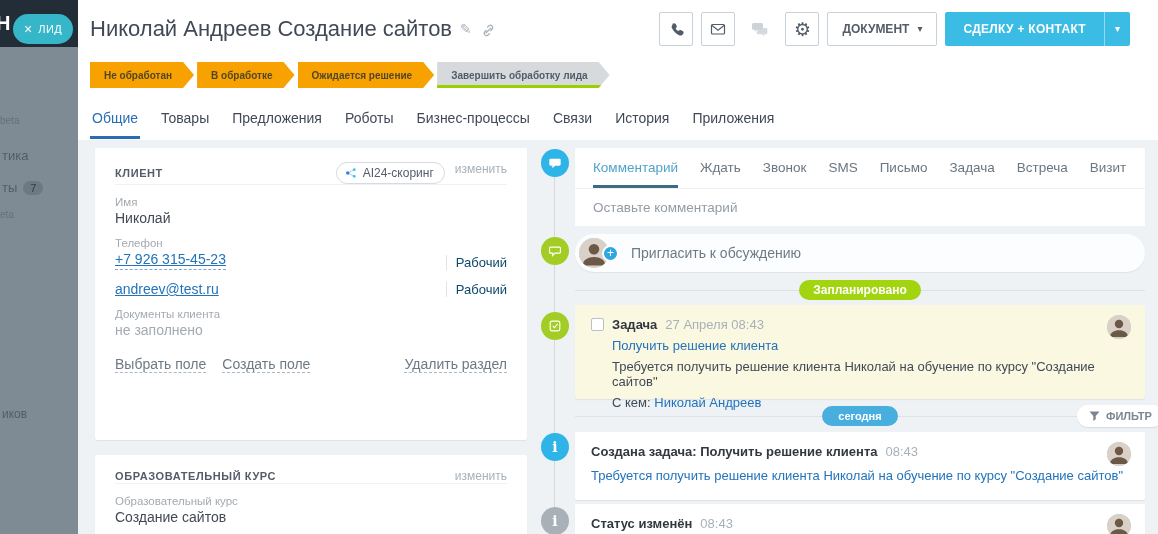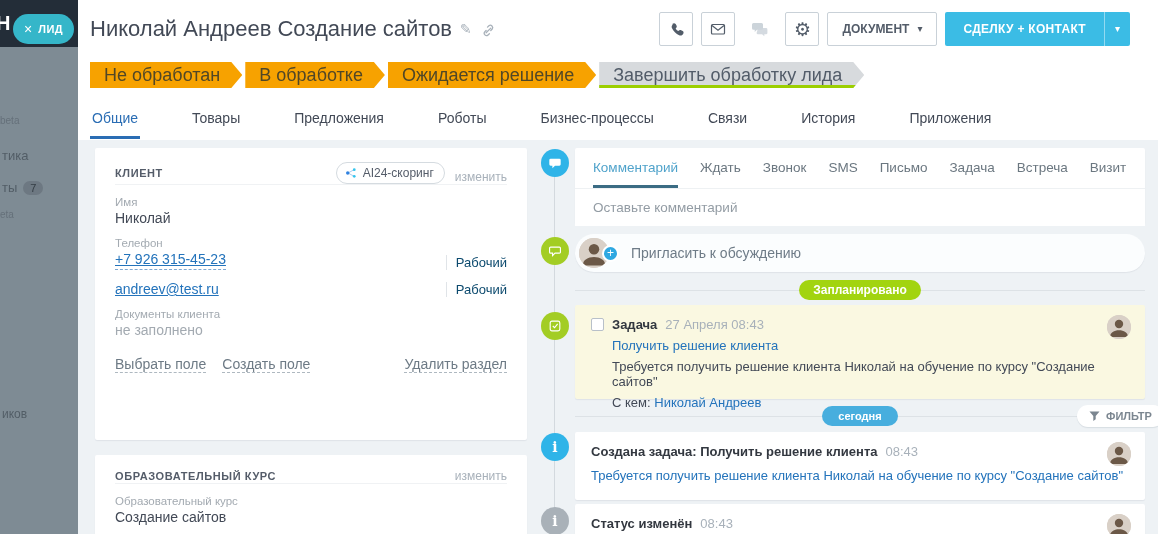--- a/index.html
+++ b/index.html
@@ -6,21 +6,21 @@
   html,body { width:1158px; height:534px; overflow:hidden; }
   body { font-family:"Liberation Sans","DejaVu Sans",sans-serif; background:#eef2f5; position:relative; }
 
   
   .sidebar { position:absolute; left:0; top:0; width:78px; height:534px; background:#7e8b94; overflow:hidden; }
   .sidebar-top { position:absolute; left:0; top:0; width:78px; height:47px; background:#232d38; }
   .logo-frag { position:absolute; left:-4px; top:12px; color:#fff; font-size:20px; font-weight:bold; }
   .lead-pill { position:absolute; left:13px; top:14px; height:30px; min-width:58px; background:#35b6c9; border-radius:15px;
                display:flex; align-items:center; gap:6px; padding:0 11px; z-index:5; cursor:pointer; }
   .lead-pill .x { color:#fff; font-size:14px; line-height:1; }
-  .lead-pill .lbl { color:#fff; font-size:11px; font-weight:bold; letter-spacing:.5px; }
+  .lead-pill .lbl { color:#fff; font-size:11px; font-weight:normal; letter-spacing:.5px; }
   .side-frag { position:absolute; color:#525d66; font-size:13px; white-space:nowrap; }
   .side-frag.small { font-size:10px; color:#65707a; }
   .side-badge { display:inline-block; background:#6d7882; color:#333c44; border-radius:9px; padding:1px 7px; font-size:11px; margin-left:6px; }
 
   
   .panel { position:absolute; left:78px; top:0; width:1080px; height:534px; background:#eef2f5; }
   .panel-header { position:absolute; left:0; top:0; width:100%; height:140px; background:#fff; }
 
   .page-title-row { position:absolute; left:12px; top:16px; display:flex; align-items:center; gap:8px; }
   .page-title { font-size:22px; color:#424956; font-weight:400; }
@@ -34,38 +34,38 @@
   .gear-glyph { font-size:19px; line-height:1; }
   .btn-outline { height:34px; border:1px solid #c9d1d8; border-radius:2px; background:#fff; padding:0 14px;
                  display:flex; align-items:center; gap:8px; font-size:12px; font-weight:bold; color:#535c69; cursor:pointer; }
   .btn-primary { height:34px; background:#3bbce5; border-radius:2px; display:flex; align-items:stretch; cursor:pointer; }
   .btn-primary .main { display:flex; align-items:center; padding:0 18px; color:#fff; font-size:12px; font-weight:bold; letter-spacing:.3px; }
   .btn-primary .split { display:flex; align-items:center; padding:0 10px; border-left:1px solid rgba(255,255,255,.45); color:#fff; font-size:10px; }
   .caret { font-size:10px; color:inherit; line-height:1; }
 
   
   .pipeline { position:absolute; left:12px; top:62px; display:flex; }
-  .stage { height:26px; display:flex; align-items:center; padding:0 22px 0 14px; margin-right:3px; font-size:18px; font-weight:normal;
+  .stage { height:26px; display:flex; align-items:center; padding:0 22px 0 14px; margin-right:3px; font-size:10px; font-weight:bold;
            clip-path:polygon(0 0, calc(100% - 11px) 0, 100% 50%, calc(100% - 11px) 100%, 0 100%); cursor:pointer; position:relative; }
   .stage.orange { background:#f7a200; color:#514726; }
   .stage.gray { background:#d7dadd; color:#525c69; }
   .stage.gray::after { content:""; position:absolute; left:0; right:8px; bottom:0; height:3px; background:#9ccf00; }
 
   
-  .main-tabs { position:absolute; left:12px; top:104px; display:flex; gap:50px; }
+  .main-tabs { position:absolute; left:12px; top:104px; display:flex; gap:19px; }
   .main-tab { font-size:14px; color:#424956; padding:6px 2px 10px; cursor:pointer; }
   .main-tab.active { color:#2a6db4; border-bottom:3px solid #2a6db4; }
 
   
   .card { position:absolute; background:#fff; border-radius:2px; box-shadow:0 1px 1px rgba(50,70,90,.08); }
   .client-card { left:17px; top:148px; width:432px; height:292px; padding:14px 20px 12px; }
   .course-card { left:17px; top:455px; width:432px; height:120px; padding:14px 20px; }
   .card-head { display:flex; align-items:center; justify-content:space-between; padding-bottom:0; border-bottom:1px solid #f0f2f4; }
   .card-title { font-size:11px; font-weight:bold; color:#545c69; letter-spacing:.6px; }
-  .card-head-right { display:flex; align-items:flex-end; gap:10px; }
+  .card-head-right { display:flex; align-items:flex-start; gap:10px; }
   .ai-pill { display:flex; align-items:center; gap:6px; border:1px solid #d5dbe0; border-radius:12px; height:22px; padding:0 10px 0 8px;
              font-size:12px; color:#545c69; background:#fff; cursor:pointer; }
   .edit-link { font-size:12px; color:#a8b1ba; cursor:pointer; }
   .field { margin-top:11px; }
   .field-label { font-size:11.5px; color:#a3aab1; margin-bottom:2px; }
   .field-value { font-size:14px; color:#424956; }
   .field-row { display:flex; align-items:flex-end; justify-content:space-between; }
   .link-value { font-size:14px; color:#2373bb; text-decoration:underline; cursor:pointer; }
   .link-value.dashed { border-bottom:1px dashed #7fa8d2; padding-bottom:2px; }
   .value-type { font-size:13px; color:#0c4a6e; border-left:1px solid #e0e4e8; padding-left:9px; }

